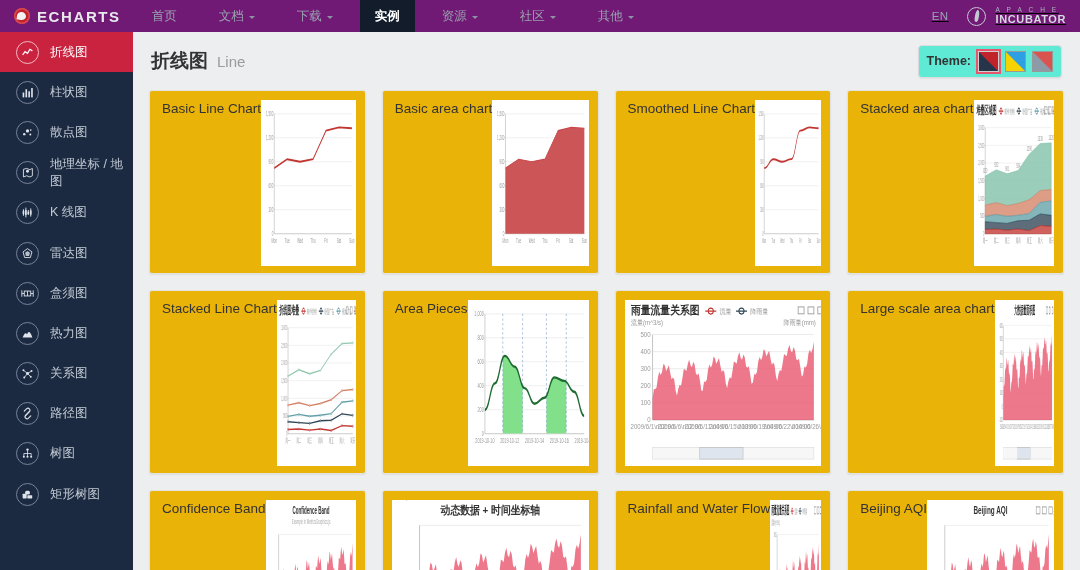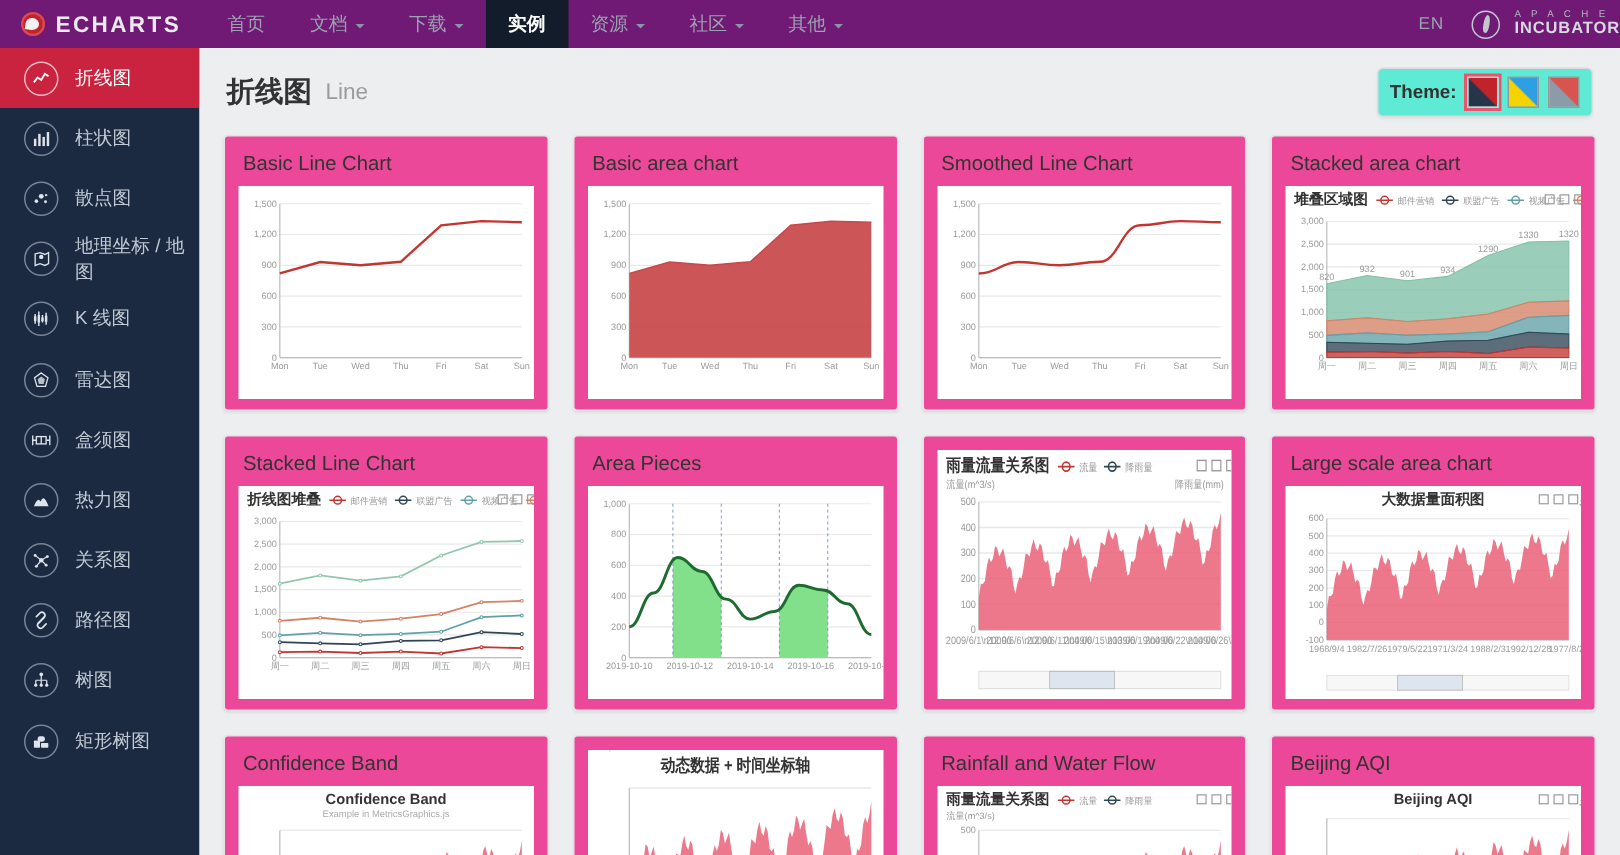--- a/index.html
+++ b/index.html
@@ -27,38 +27,38 @@
   .brand-logo::after {
     content: ""; position: absolute; left: 3px; top: 3.5px;
     width: 9px; height: 8px; border-radius: 50% 50% 50% 0;
     background: #f2f2f2;
     transform: rotate(8deg);
   }
   .brand-name {
     color: #e9eaec; font-size: 15px; font-weight: bold;
     letter-spacing: 1.6px;
   }
-  .navitems { display: flex; align-items: stretch; height: 32px; }
+  .navitems { display: flex; align-items: stretch; height: 32px; gap: 12px; }
   .navitem {
     display: flex; align-items: center; gap: 2px;
     padding: 0 15px; height: 32px;
     color: #9aa3b0; font-size: 12.5px; cursor: pointer;
     white-space: nowrap;
   }
   .navitem.active { background: #121c2b; color: #ffffff; font-weight: bold; }
   .caret {
     display: inline-block; width: 0; height: 0;
     border-left: 3.2px solid transparent;
     border-right: 3.2px solid transparent;
     border-top: 3.8px solid #8b95a5;
     margin-left: 3px; margin-top: 2px;
   }
   .nav-right {
     position: absolute; right: 0; top: 0; height: 32px;
-    display: flex; align-items: center; gap: 18px; 
+    display: flex; align-items: center; gap: 18px; padding-right: 14px; text-decoration: underline;
   }
   .lang { color: #9aa3b0; font-size: 11.5px; cursor: pointer; letter-spacing: .5px; }
   .incubator { display: flex; align-items: center; gap: 10px; }
   .inc-feather {
     width: 19px; height: 19px; border-radius: 50%;
     border: 1.4px solid #c3c8d0; position: relative; flex: none;
   }
   .inc-feather::after {
     content: ""; position: absolute; left: 7px; top: 2.5px;
     width: 4px; height: 12px; border-radius: 60% 60% 50% 50%;
@@ -121,27 +121,27 @@
   .swatch { width: 21px; height: 21px; cursor: pointer; border: 1px solid #999; }
   .swatch.sel { box-shadow: 0 0 0 2px #e8566e; border-color: #cfcfcf; }
 
   
   #grid {
     display: grid;
     grid-template-columns: repeat(4, 1fr);
     gap: 16px 16px;
   }
   .card {
-    background: #ec4899;
+    background: #eab308;
     border: 1px solid #e3e3e3;
     border-radius: 3px;
     box-shadow: 0 1px 2px rgba(0,0,0,.07);
     height: 184px;
     padding: 9px 9px 7px 9px;
-    display: flex; flex-direction: column;
+    display: flex; flex-direction: row;
     cursor: pointer;
     overflow: hidden;
   }
   .card-title {
     font-size: 13.5px; color: #333; margin: 1px 0 8px 3px;
     white-space: nowrap; overflow: hidden;
   }
   .card-title.link { color: #2a2a2a; text-decoration: underline; }
   .card-canvas {
     flex: 1; background: #fff; position: relative; overflow: hidden;

